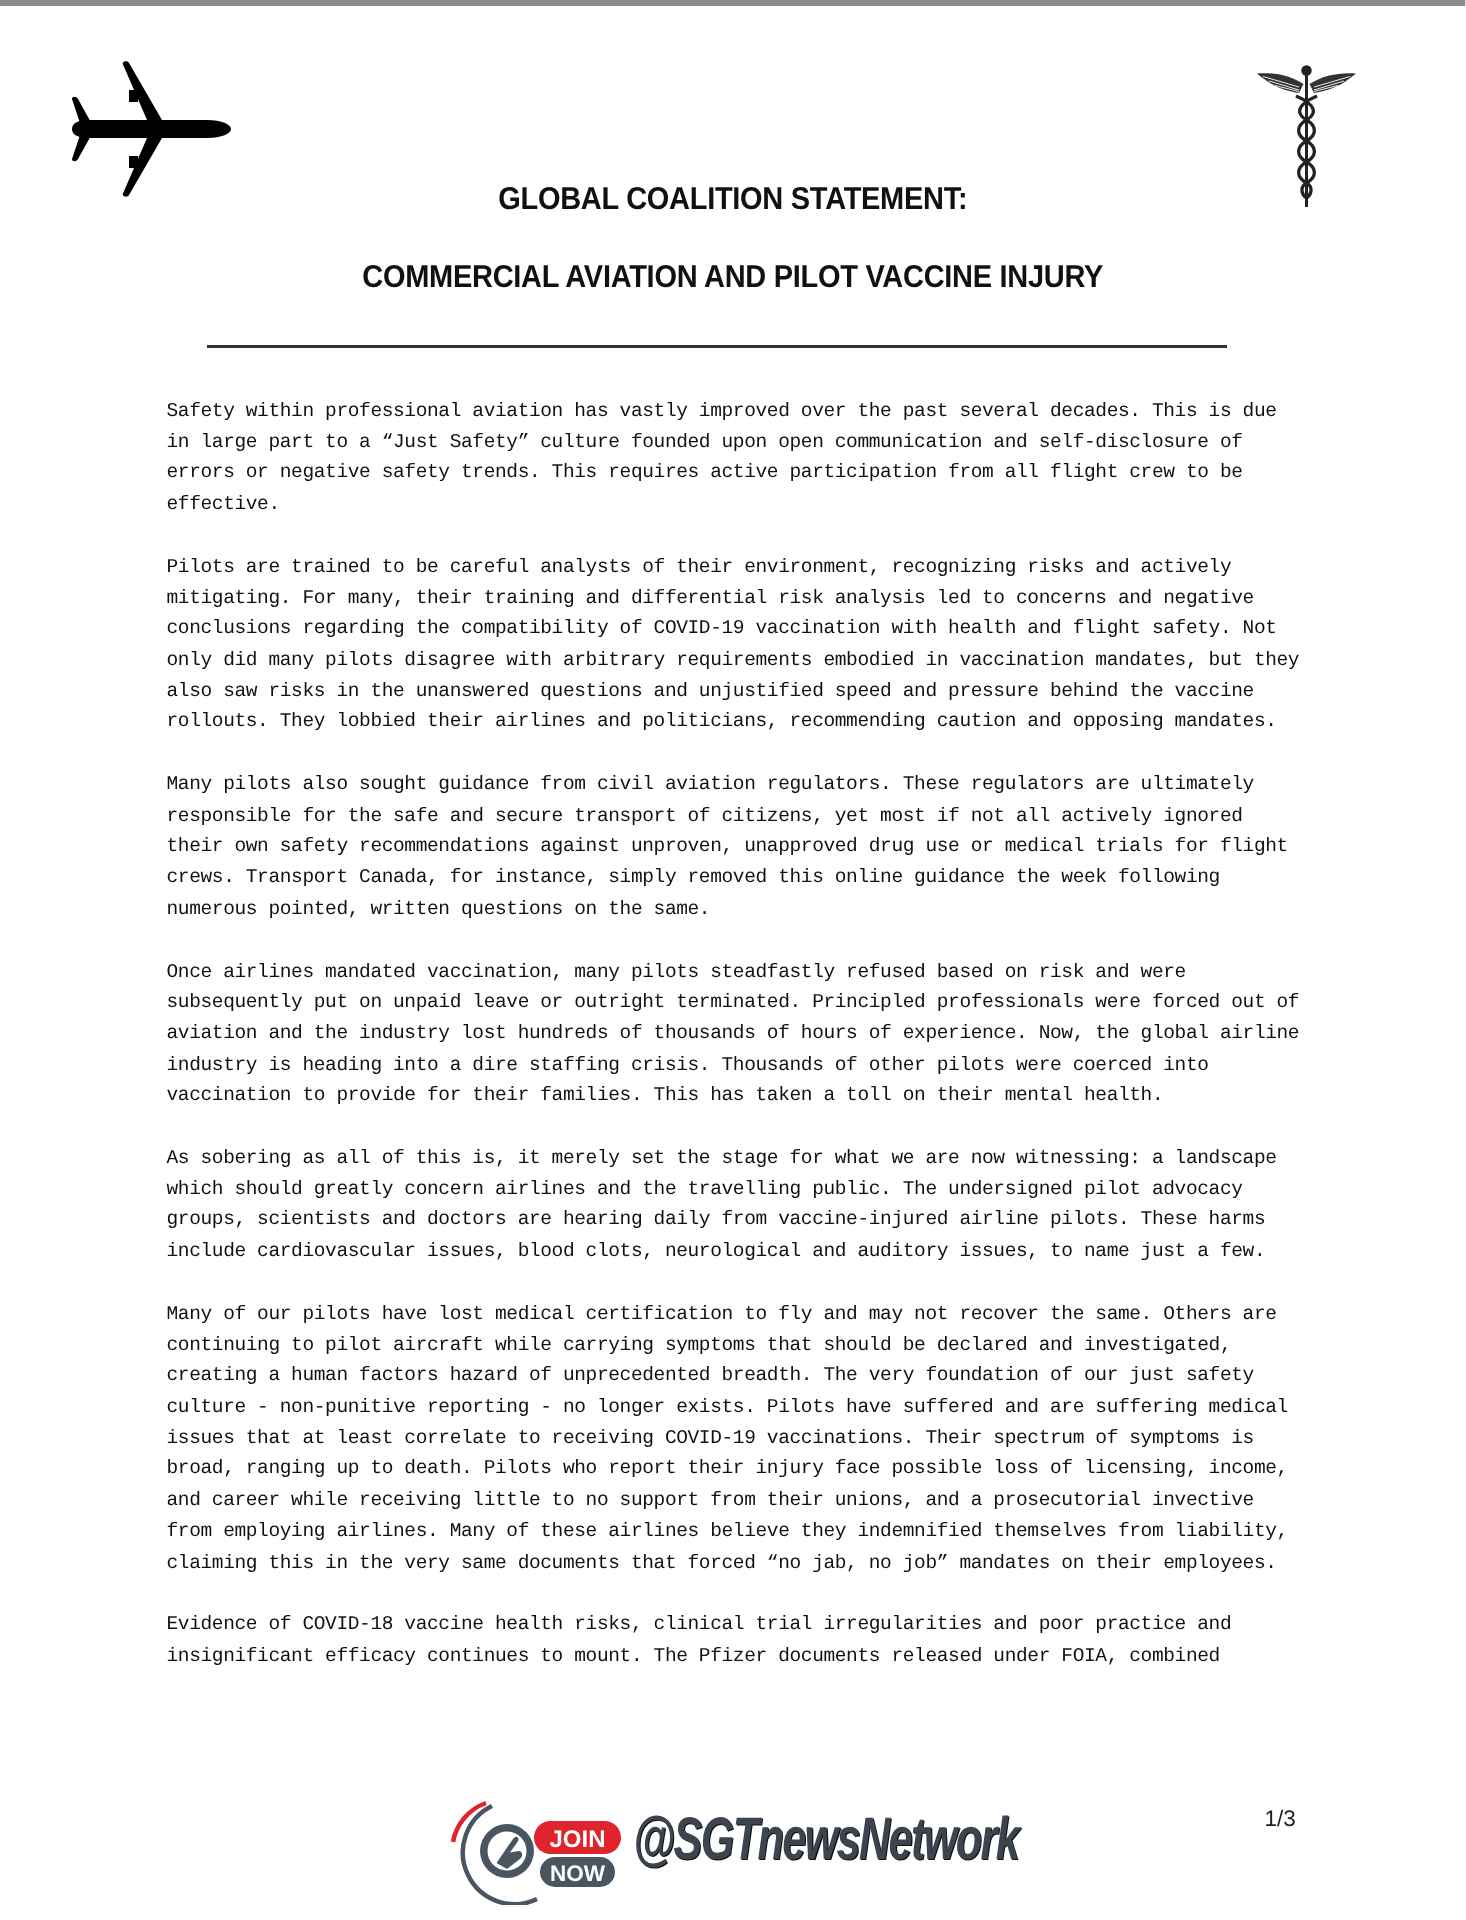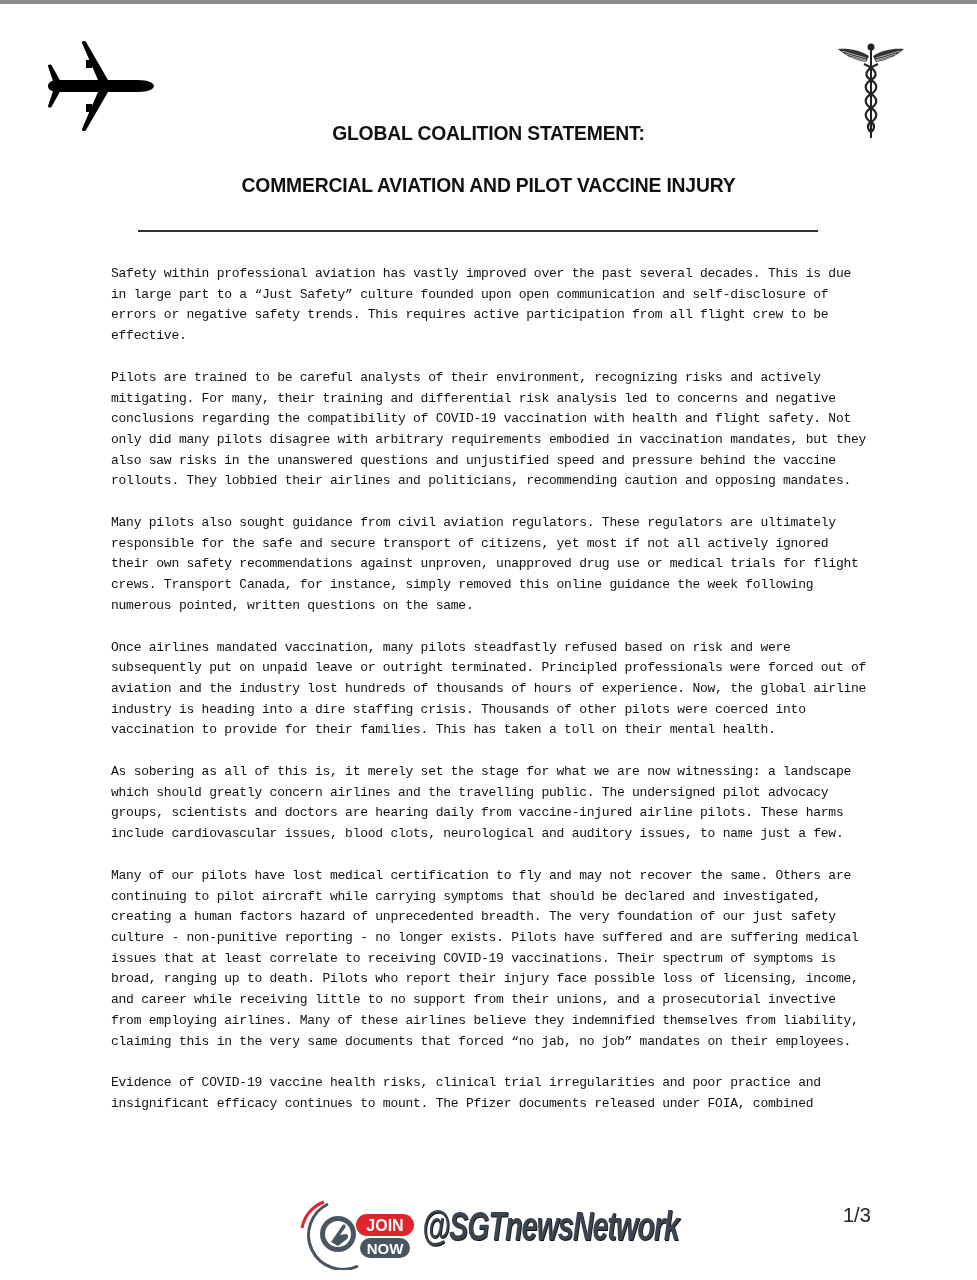--- a/index.html
+++ b/index.html
@@ -25,21 +25,21 @@
   }
   .body-text p { margin: 0 0 21px 0; }
   .footer-logo { position: absolute; left: 298px; top: 1198px; width: 380px; height: 72px; }
   .join-wrap { position: absolute; left: 0; top: 0; width: 120px; height: 72px; }
   .handle {
     position: absolute; left: 124px; top: 6px; font-family: "Liberation Sans", sans-serif;
     font-style: italic; font-weight: bold; font-size: 40px; color: #3c4450;
     letter-spacing: -1.5px; transform: scaleX(0.72); transform-origin: left center;
     text-shadow: 1px 1px 0 #111;
   }
-  .page-num { position: absolute; left: 843px; top: 1204px; font-size: 20px; color: #222; }
+  .page-num { position: absolute; left: 843px; top: 1204px; font-size: 15px; color: #222; }
 </style>
 </head>
 <body>
 
 <div class="top-bar"></div>
 
 <svg class="plane" viewBox="0 0 112 92">
   <path fill="#000" d="M6,46 C6,42 10,40 18,40 L56,40 L40,3 C39,1 43,0 44,2 L66,40 L96,40 C106,40 112,43 112,46 C112,49 106,52 96,52 L66,52 L44,90 C43,92 39,91 40,89 L56,52 L18,52 C10,52 6,50 6,46 Z"></path>
   <path fill="#000" d="M12,44 L6,26 C6,24 9,24 10,26 L20,44 Z"></path>
   <path fill="#000" d="M12,48 L6,66 C6,68 9,68 10,66 L20,48 Z"></path>
@@ -62,21 +62,21 @@
 <div class="title2">COMMERCIAL AVIATION AND PILOT VACCINE INJURY</div>
 <div class="rule"></div>
 
 <div class="body-text">
   <p>Safety within professional aviation has vastly improved over the past several decades. This is due in large part to a “Just Safety” culture founded upon open communication and self-disclosure of errors or negative safety trends. This requires active participation from all flight crew to be effective.</p>
   <p>Pilots are trained to be careful analysts of their environment, recognizing risks and actively mitigating. For many, their training and differential risk analysis led to concerns and negative conclusions regarding the compatibility of COVID-19 vaccination with health and flight safety. Not only did many pilots disagree with arbitrary requirements embodied in vaccination mandates, but they also saw risks in the unanswered questions and unjustified speed and pressure behind the vaccine rollouts. They lobbied their airlines and politicians, recommending caution and opposing mandates.</p>
   <p>Many pilots also sought guidance from civil aviation regulators. These regulators are ultimately responsible for the safe and secure transport of citizens, yet most if not all actively ignored their own safety recommendations against unproven, unapproved drug use or medical trials for flight crews. Transport Canada, for instance, simply removed this online guidance the week following numerous pointed, written questions on the same.</p>
   <p>Once airlines mandated vaccination, many pilots steadfastly refused based on risk and were subsequently put on unpaid leave or outright terminated. Principled professionals were forced out of aviation and the industry lost hundreds of thousands of hours of experience. Now, the global airline industry is heading into a dire staffing crisis. Thousands of other pilots were coerced into vaccination to provide for their families. This has taken a toll on their mental health.</p>
   <p>As sobering as all of this is, it merely set the stage for what we are now witnessing: a landscape which should greatly concern airlines and the travelling public. The undersigned pilot advocacy groups, scientists and doctors are hearing daily from vaccine-injured airline pilots. These harms include cardiovascular issues, blood clots, neurological and auditory issues, to name just a few.</p>
   <p>Many of our pilots have lost medical certification to fly and may not recover the same. Others are continuing to pilot aircraft while carrying symptoms that should be declared and investigated, creating a human factors hazard of unprecedented breadth. The very foundation of our just safety culture - non-punitive reporting - no longer exists. Pilots have suffered and are suffering medical issues that at least correlate to receiving COVID-19 vaccinations. Their spectrum of symptoms is broad, ranging up to death. Pilots who report their injury face possible loss of licensing, income, and career while receiving little to no support from their unions, and a prosecutorial invective from employing airlines. Many of these airlines believe they indemnified themselves from liability, claiming this in the very same documents that forced “no jab, no job” mandates on their employees.</p>
-  <p>Evidence of COVID-19 vaccine health risks, clinical trial irregularities and poor practice and insignificant efficacy continues to mount. The Pfizer documents released under FOIA, combined</p>
+  <p>Evidence of COVID-18 vaccine health risks, clinical trial irregularities and poor practice and insignificant efficacy continues to mount. The Pfizer documents released under FOIA, combined</p>
 </div>
 
 <div class="footer-logo">
   <svg class="join-wrap" viewBox="0 0 120 72">
     <path d="M30,6 A32,32 0 1,0 60,68" fill="none" stroke="#4a5562" stroke-width="3"></path>
     <path d="M26,4 A34,34 0 0,0 4,30" fill="none" stroke="#e0242b" stroke-width="3"></path>
     <circle cx="40" cy="36" r="18" fill="#4a5562"></circle>
     <circle cx="40" cy="36" r="13" fill="#ffffff"></circle>
     <path d="M33,44 L44,28 C46,25 49,27 47,30 L42,37 L48,36 C50,36 51,39 49,41 L40,48 Z" fill="#4a5562"></path>
     <rect x="58" y="16" width="58" height="22" rx="11" fill="#e0242b"></rect>

